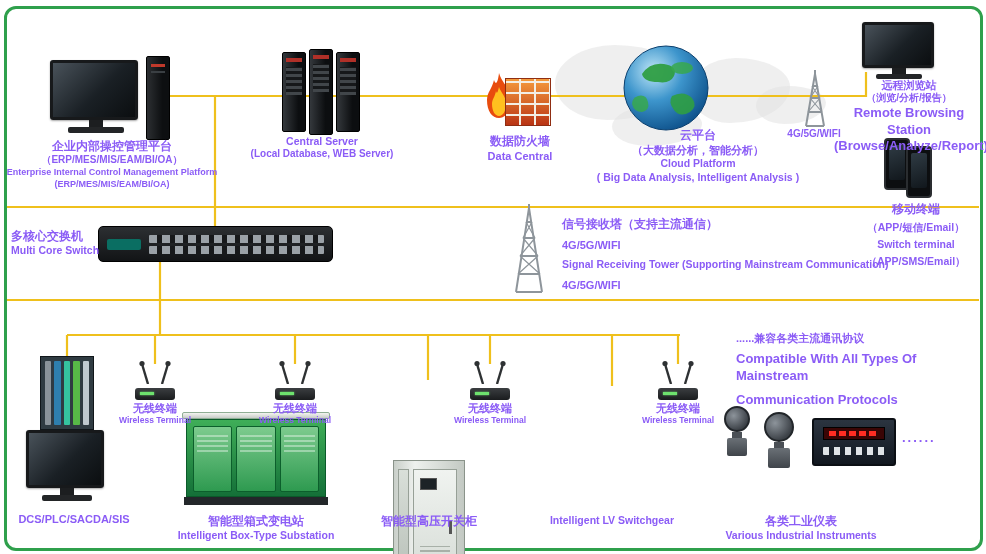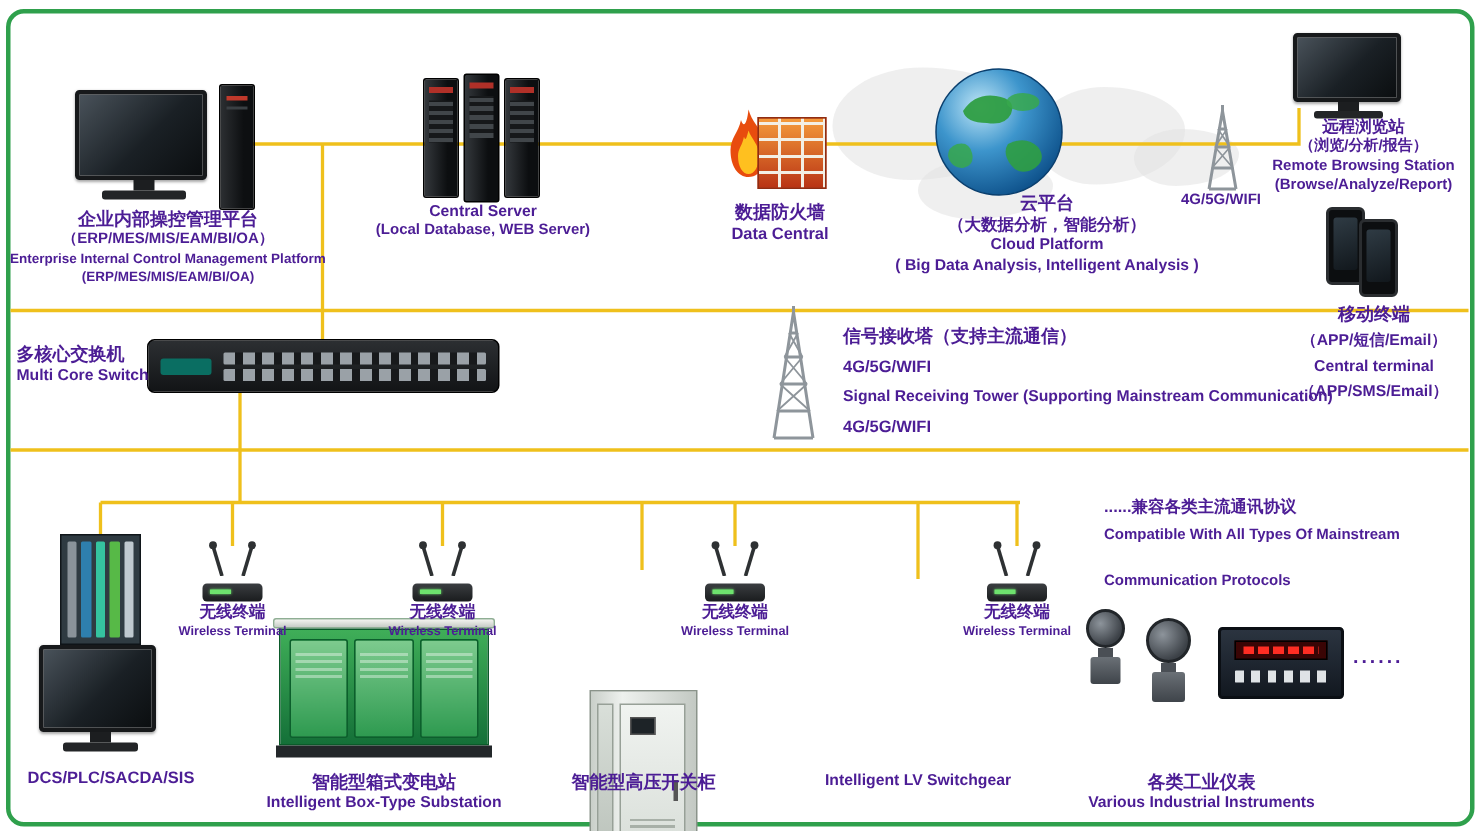--- a/index.html
+++ b/index.html
@@ -4,25 +4,25 @@
 <style>
   *{box-sizing:border-box}
   html,body{margin:0;padding:0}
   body{font-family:"Liberation Sans","DejaVu Sans",sans-serif;background:#fff}
   #stage{position:relative;width:986px;height:554px;background:#fff;overflow:hidden}
   .frame{position:absolute;left:4px;top:6px;right:3px;bottom:3px;border:3px solid var(--frame,#2FA04C);border-radius:12px;z-index:0}
   .blob{position:absolute;background:#e2e2e2;opacity:.55;z-index:0;border-radius:46% 54% 60% 40%/52% 44% 56% 48%}
   #wires{position:absolute;left:0;top:0;z-index:1}
   .wire{stroke:var(--line,#EFC01C);stroke-width:2.2;fill:none}
   .dev{position:absolute;z-index:3}
-  .lbl{position:absolute;z-index:4;color:#4c1d95;font-weight:700;line-height:1.28}
+  .lbl{position:absolute;z-index:4;color:#8b5cf6;font-weight:700;line-height:1.28}
   .c{text-align:center}
   .t12{font-size:12px}.t11{font-size:11px}.t105{font-size:10.5px}.t10{font-size:10px}
-  .t95{font-size:10px}.t9{font-size:9px}.t85{font-size:8.5px}
-  .mt6{margin-top:6px}.mt2{margin-top:18px}
+  .t95{font-size:13px}.t9{font-size:9px}.t85{font-size:8.5px}
+  .mt6{margin-top:6px}.mt2{margin-top:8px}
   
   .mon-scr{background:linear-gradient(135deg,#49525a 0%,#1a2025 55%,#0b0e10 100%);border:3px solid #17191b;border-radius:3px;box-shadow:0 1px 2px rgba(0,0,0,.35)}
   .mon-neck{width:14px;height:7px;background:#1c1e20;margin:0 auto}
   .mon-base{height:6px;background:#232527;border-radius:2px;margin:0 auto}
   
   .pc-tower{background:linear-gradient(90deg,#2c2f32,#0d0f11 70%);border:1px solid #000;border-radius:2px;position:relative}
   .pc-tower:before{content:"";position:absolute;left:4px;right:4px;top:7px;height:3px;background:#c0392b}
   .pc-tower:after{content:"";position:absolute;left:4px;right:4px;top:14px;height:2px;background:#3a3f43}
   .server-tower{width:24px;height:80px;background:linear-gradient(90deg,#34383c,#0c0e10 70%);border:1px solid #000;border-radius:2px;position:relative}
   .server-tower:before{content:"";position:absolute;left:3px;right:3px;top:5px;height:4px;background:#b03028}
@@ -182,21 +182,21 @@
     <div class="t10">（浏览/分析/报告）</div>
     <div class="t95">Remote Browsing Station</div>
     <div class="t95">(Browse/Analyze/Report)</div>
   </div>
 
   <div class="phone dev" style="left:884px;top:138px;width:26px;height:52px"></div>
   <div class="phone dev" style="left:906px;top:146px;width:26px;height:52px"></div>
   <div class="lbl c" style="left:846px;top:200px;width:140px;line-height:1.6">
     <div class="t12">移动终端</div>
     <div class="t105">（APP/短信/Email）</div>
-    <div class="t105">Central terminal</div>
+    <div class="t105">Switch terminal</div>
     <div class="t105">（APP/SMS/Email）</div>
   </div>
 
   <div class="dev switch" style="left:98px;top:226px;width:235px;height:36px">
     <div class="switch-brand"></div>
     <div class="port-rows">
       <div class="port-row"></div>
       <div class="port-row"></div>
     </div>
   </div>

